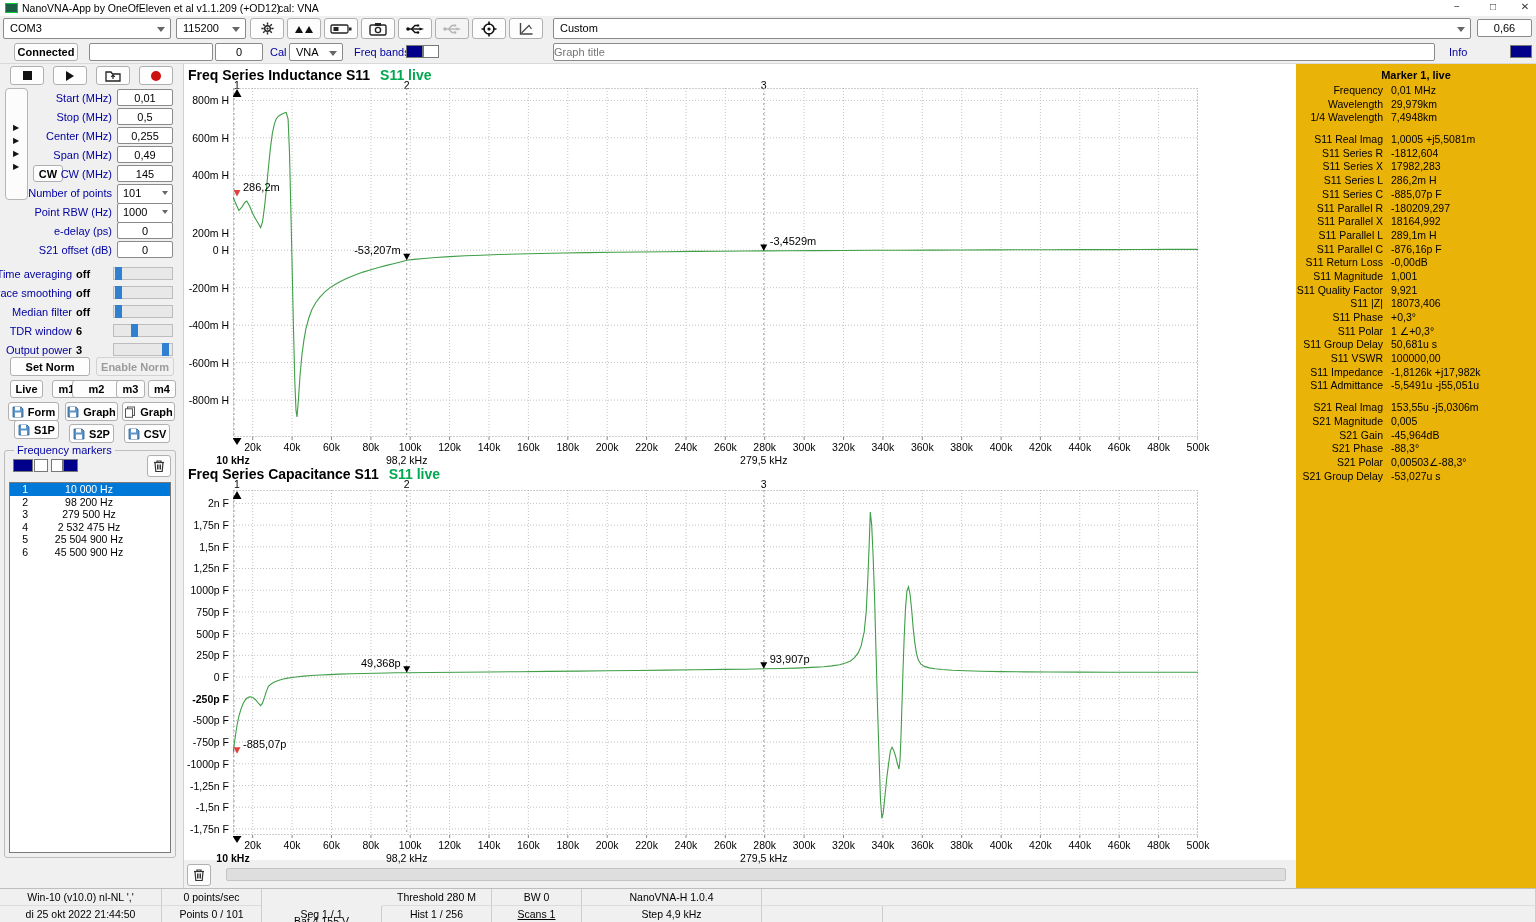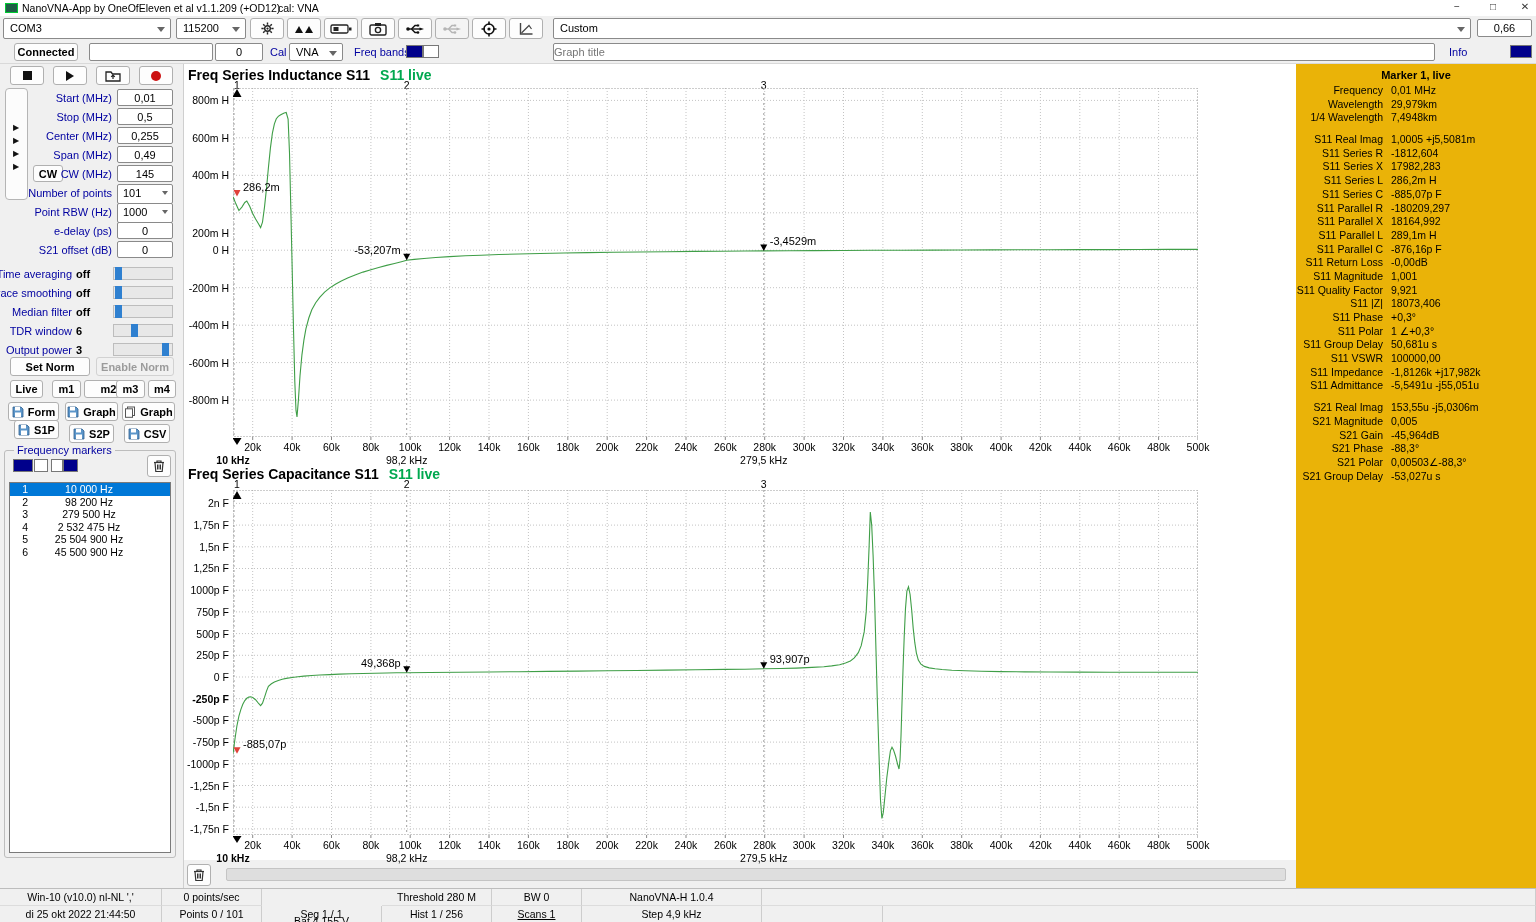--- a/index.html
+++ b/index.html
@@ -286,21 +286,21 @@
     <div class="btn abs disabled" style="left:96px;top:293px;width:78px;height:19px">
         <span>Enable Norm</span>
       </div>
 
     <div class="btn abs" style="left:10px;top:316px;width:33px;height:18px">
         <span>Live</span>
       </div>
     <div class="btn abs" style="left:52px;top:316px;width:29px;height:18px">
         <span>m1</span>
       </div>
-    <div class="btn abs" style="left:84px;top:316px;width:49px;height:18px">
+    <div class="btn abs" style="left:72px;top:316px;width:49px;height:18px">
         <span>m2</span>
       </div>
     <div class="btn abs" style="left:116px;top:316px;width:29px;height:18px">
         <span>m3</span>
       </div>
     <div class="btn abs" style="left:148px;top:316px;width:28px;height:18px">
         <span>m4</span>
       </div>
 
     <div class="btn abs" style="left:8px;top:338px;width:51px;height:19px">

